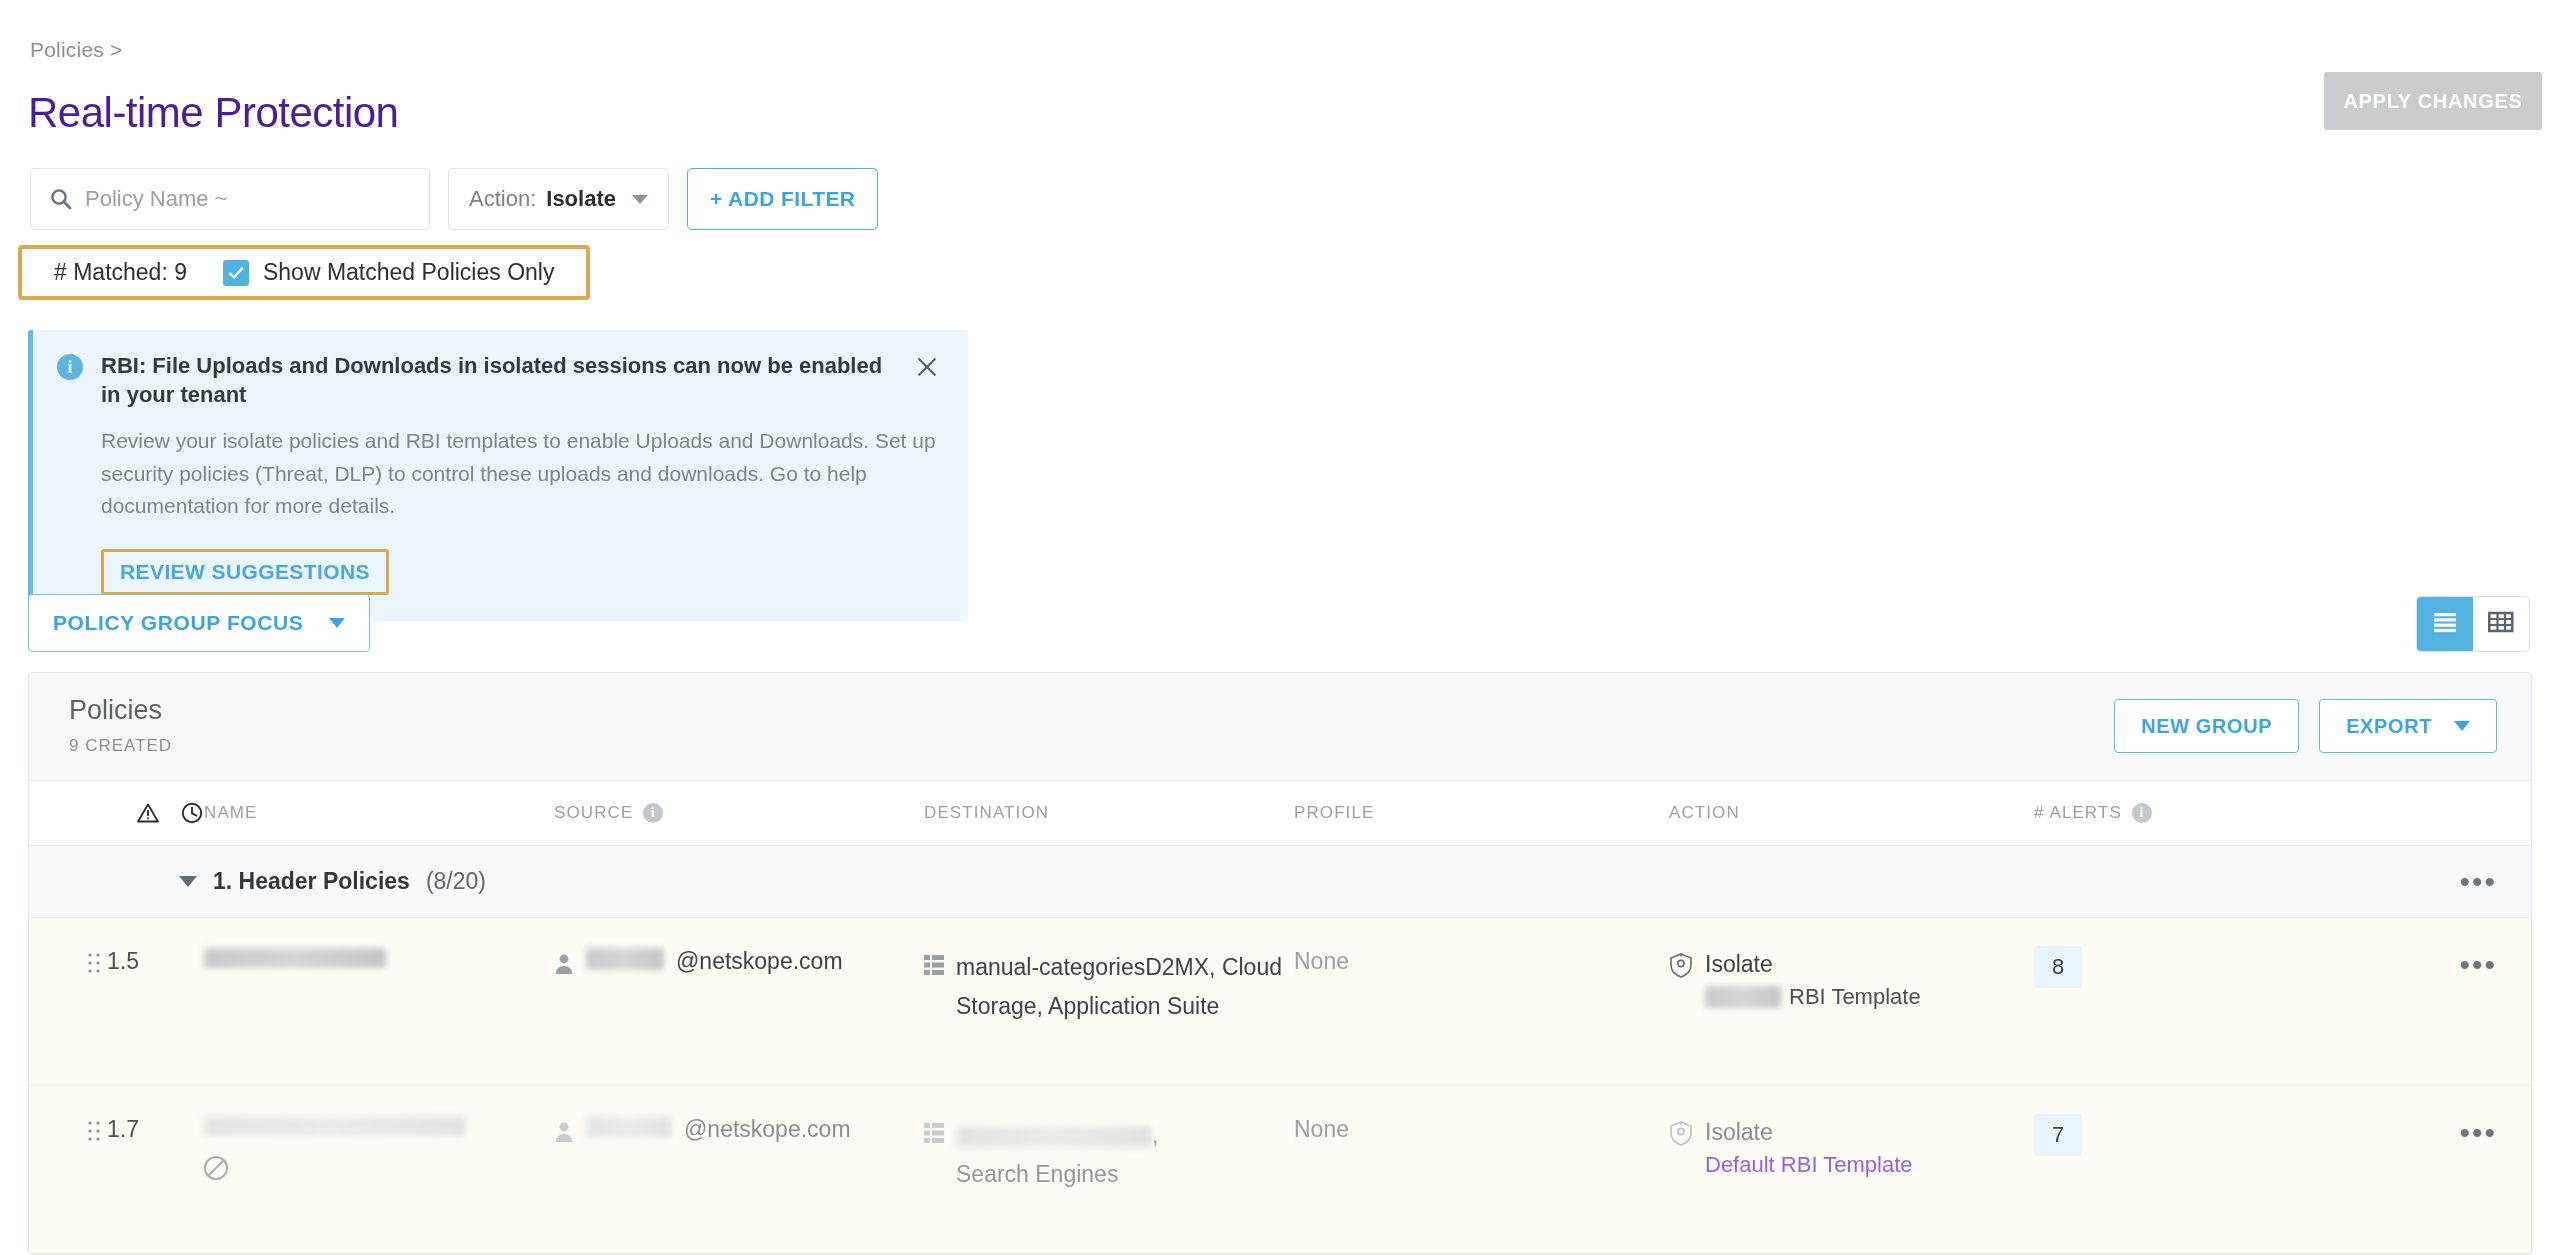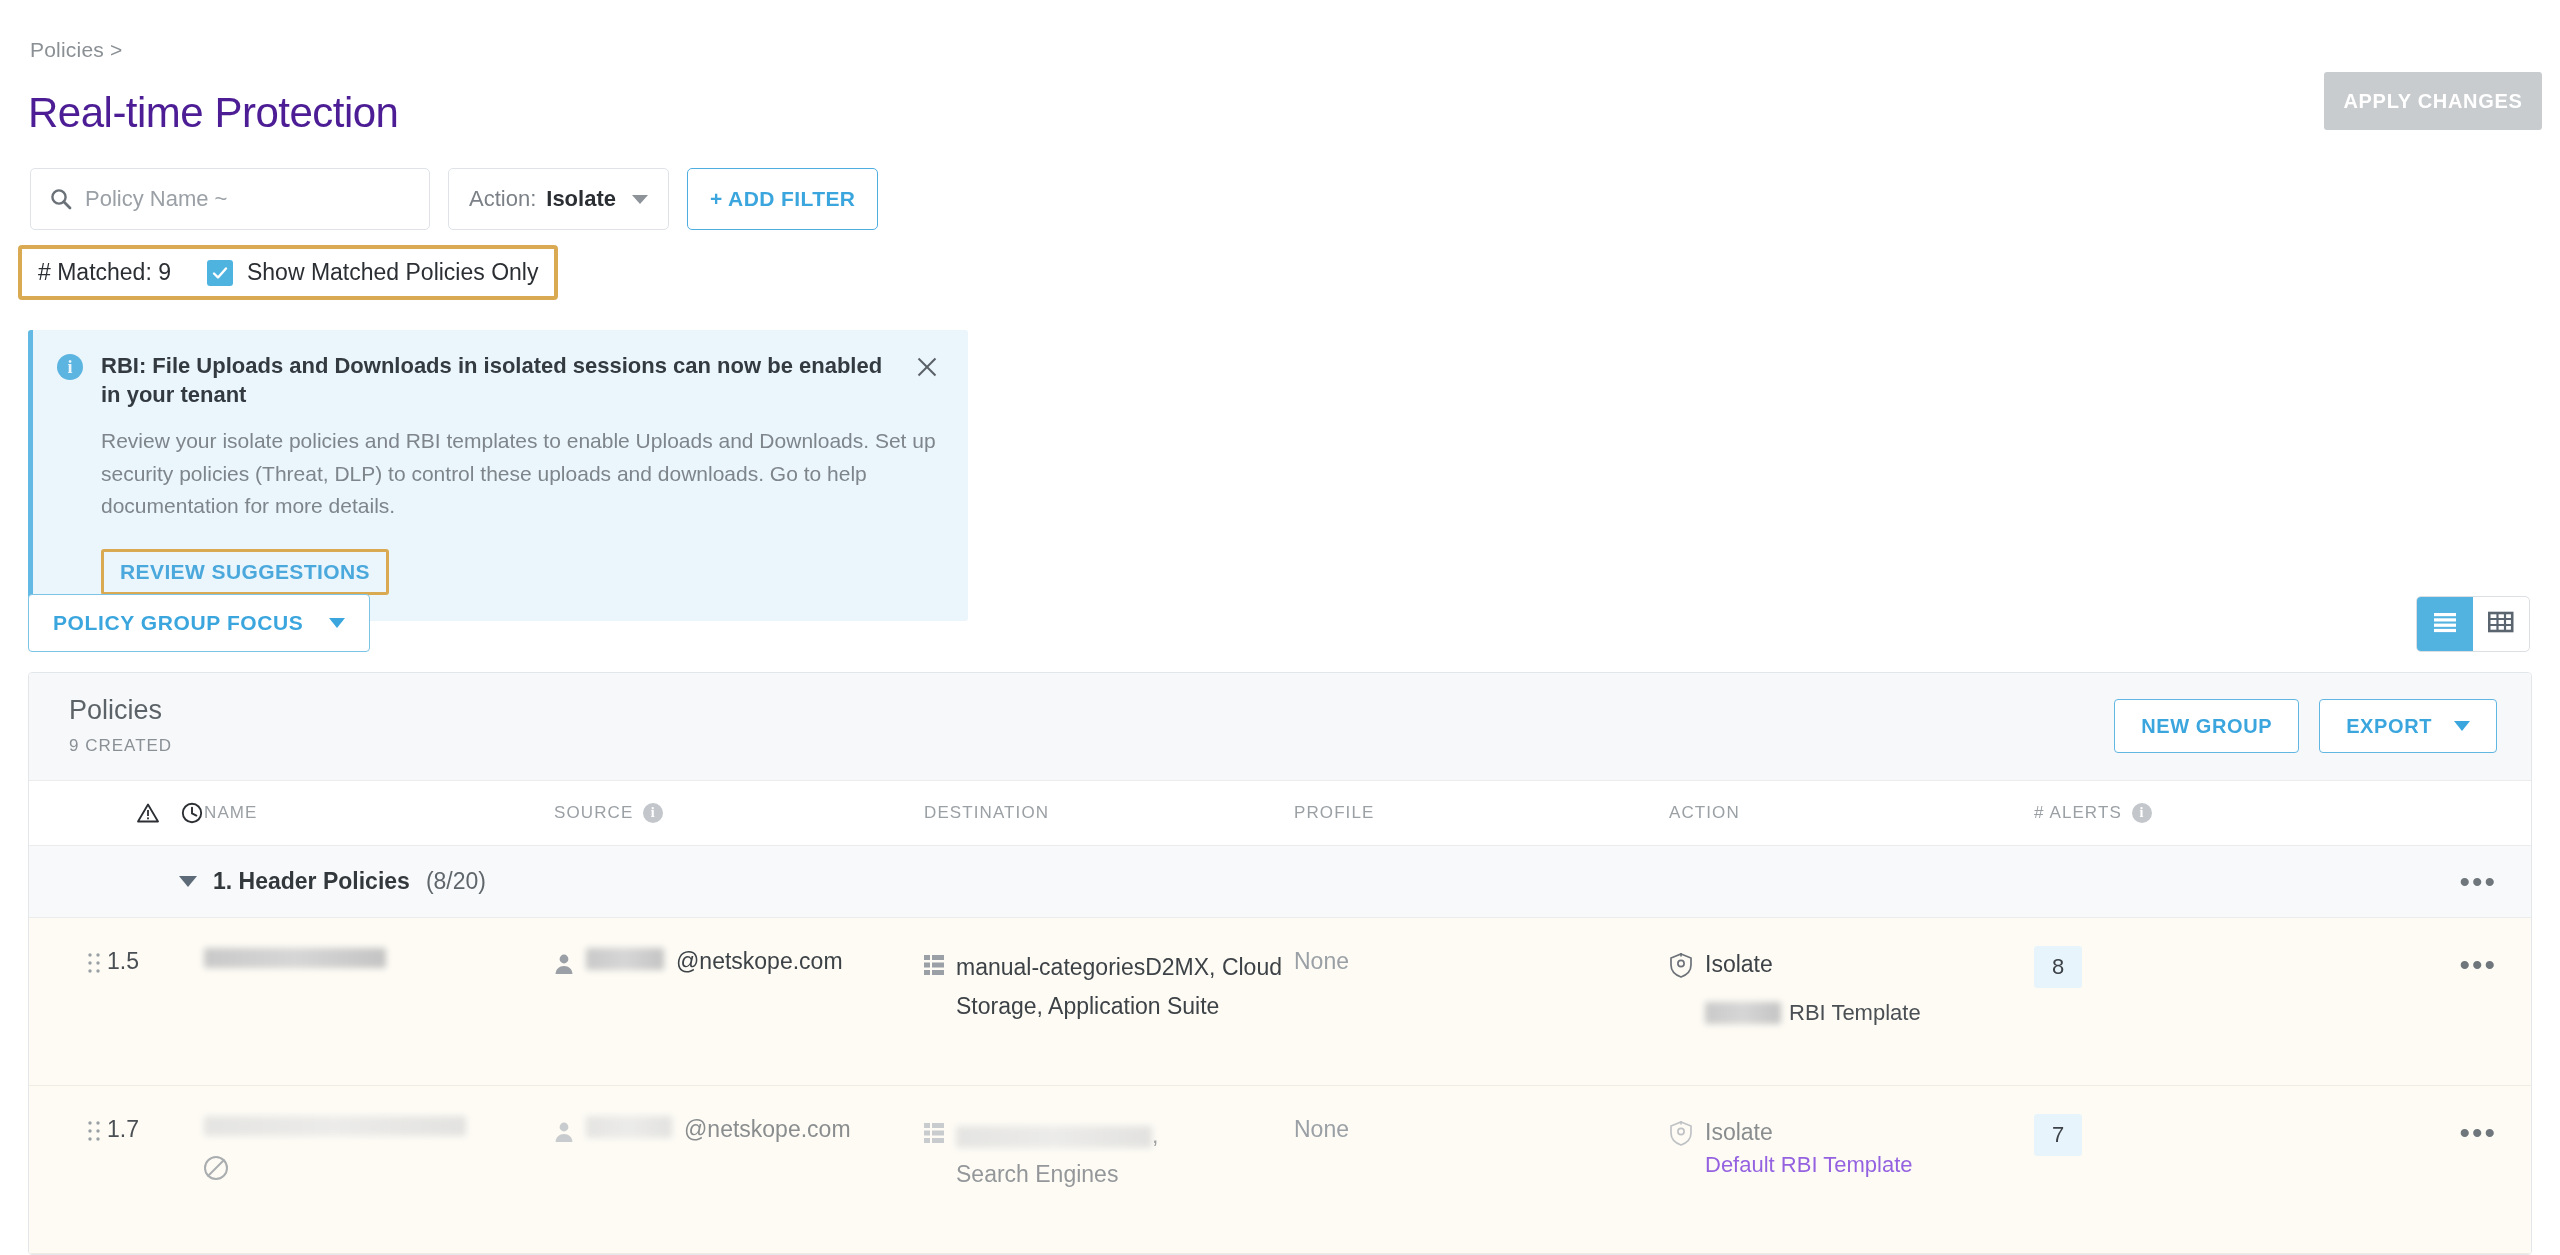--- a/index.html
+++ b/index.html
@@ -60,21 +60,21 @@
     height: 62px; min-width: 190px; border: 1px solid #4eaee0; border-radius: 5px;
     background:#fff; color: #3ba6de; font-size: 21px; font-weight: 700; letter-spacing:.4px;
     display:flex; align-items:center; justify-content:center; padding: 0 22px;
     font-family: "Liberation Sans", sans-serif;
   }
 
   
   .matched-wrap {
     position: absolute; left: 18px; top: 245px;
     border: 4px solid #d9aa52; border-radius: 4px;
-    padding: 10px 16px; display:flex; align-items:center; gap: 36px;
+    padding: 10px 32px; display:flex; align-items:center; gap: 36px;
     background: #fff;
   }
   .matched-count { font-size: 23px; color: #2b2f33; }
   .matched-chk { display:flex; align-items:center; gap:14px; }
   .chk-box {
     width: 26px; height: 26px; border-radius: 3px; background: #4fb3e0;
     display:flex; align-items:center; justify-content:center; flex:none;
   }
   .chk-box svg { display:block; }
   .matched-chk-label { font-size: 23px; color: #2b2f33; }
@@ -405,21 +405,21 @@
       <div class="p-act">
         <span>
           <svg class="svg-ico" width="24" height="26" viewBox="0 0 24 26" style="margin-top:4px">
             <path d="M12 2 L22 6 V13 C22 19 17.5 23 12 25 C6.5 23 2 19 2 13 V6 Z" fill="none" stroke="#6d7279" stroke-width="1.7"></path>
             <circle cx="12" cy="11.5" r="3.1" fill="none" stroke="#6d7279" stroke-width="1.7"></circle>
             <line x1="12" y1="1" x2="12" y2="4.6" stroke="#6d7279" stroke-width="1.7"></line>
           </svg>
         </span>
         <div>
           <div class="act-txt">Isolate</div>
-          <div style="display:flex;align-items:center;gap:8px;margin-top:20px">
+          <div style="display:flex;align-items:center;gap:8px;margin-top:4px">
             <span class="redact" style="width:76px;height:22px"></span>
             <span class="act-sub">RBI Template</span>
           </div>
         </div>
       </div>
       <div class="p-alerts">
         <span class="alert-pill">8</span>
       </div>
       <span class="row-kebab">•••</span>
     </div>

